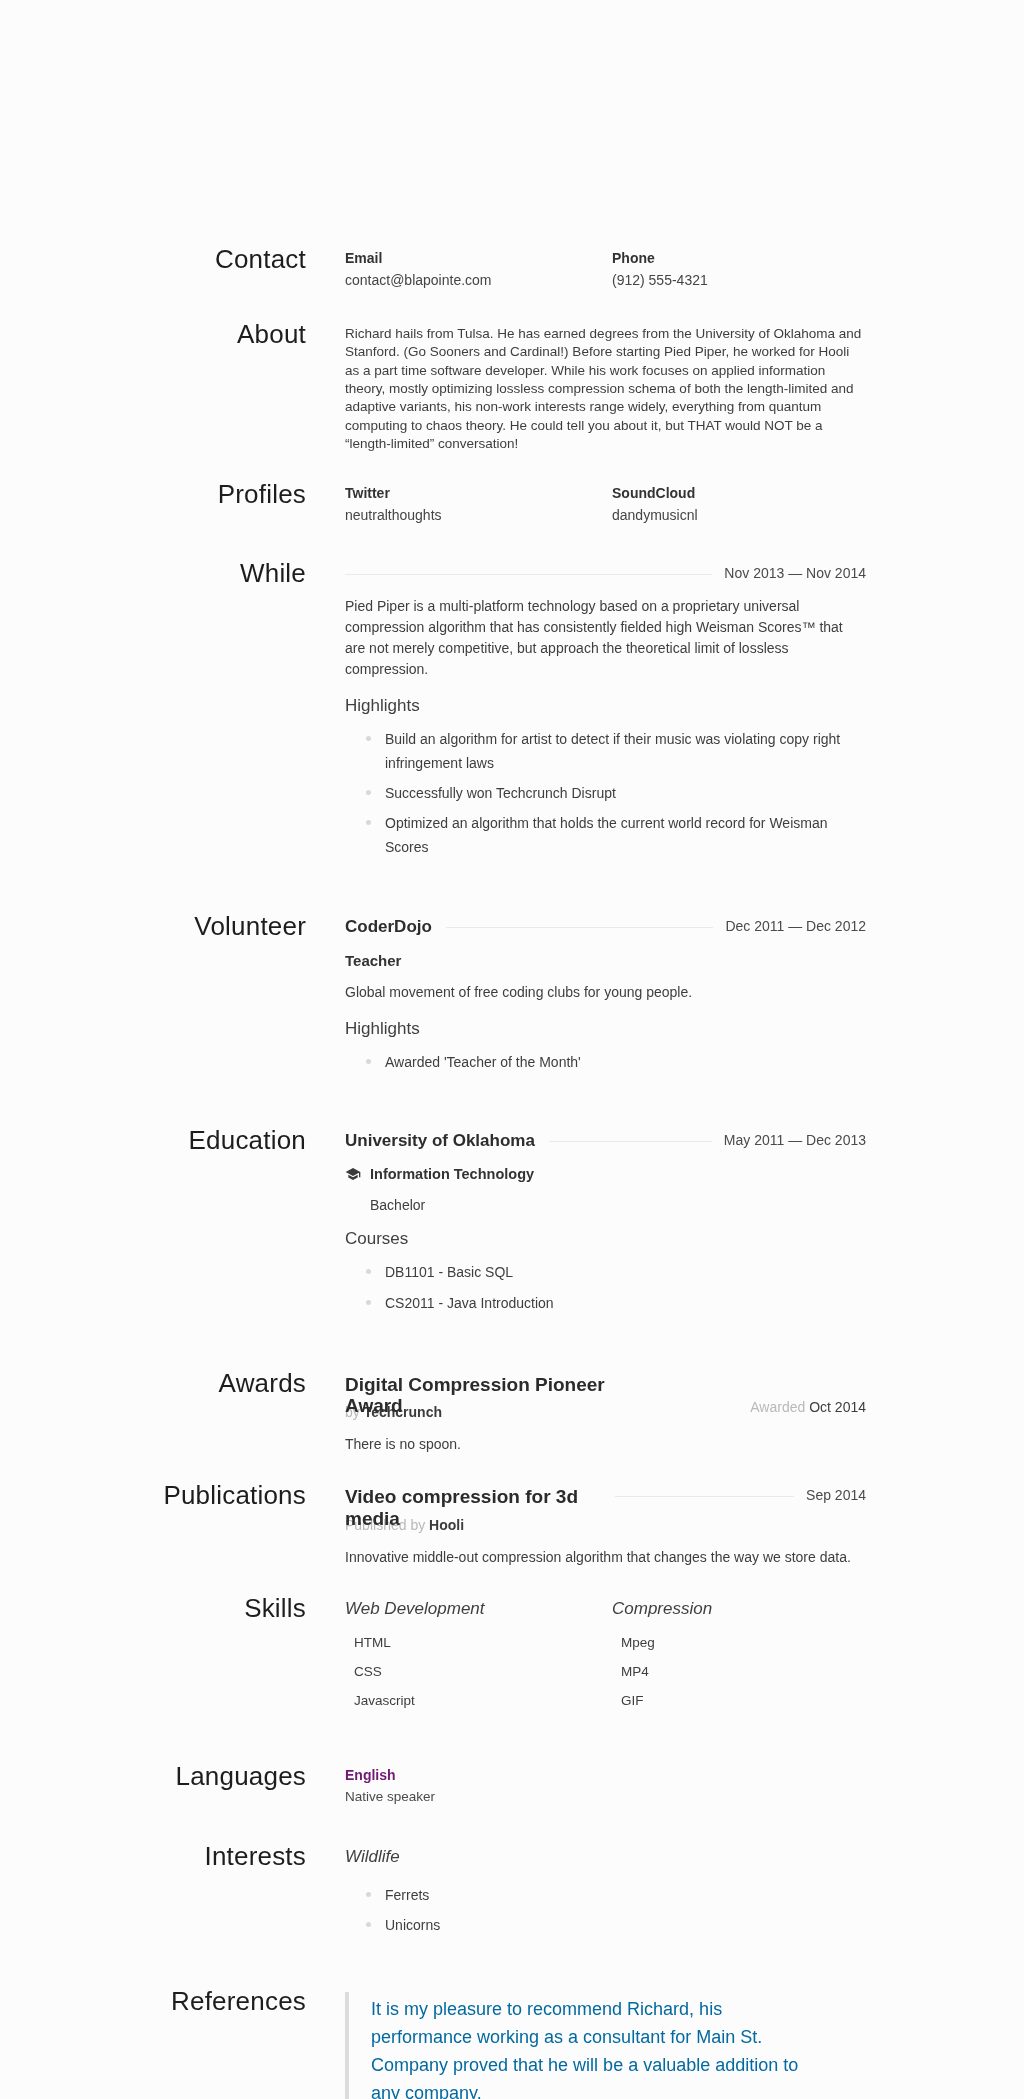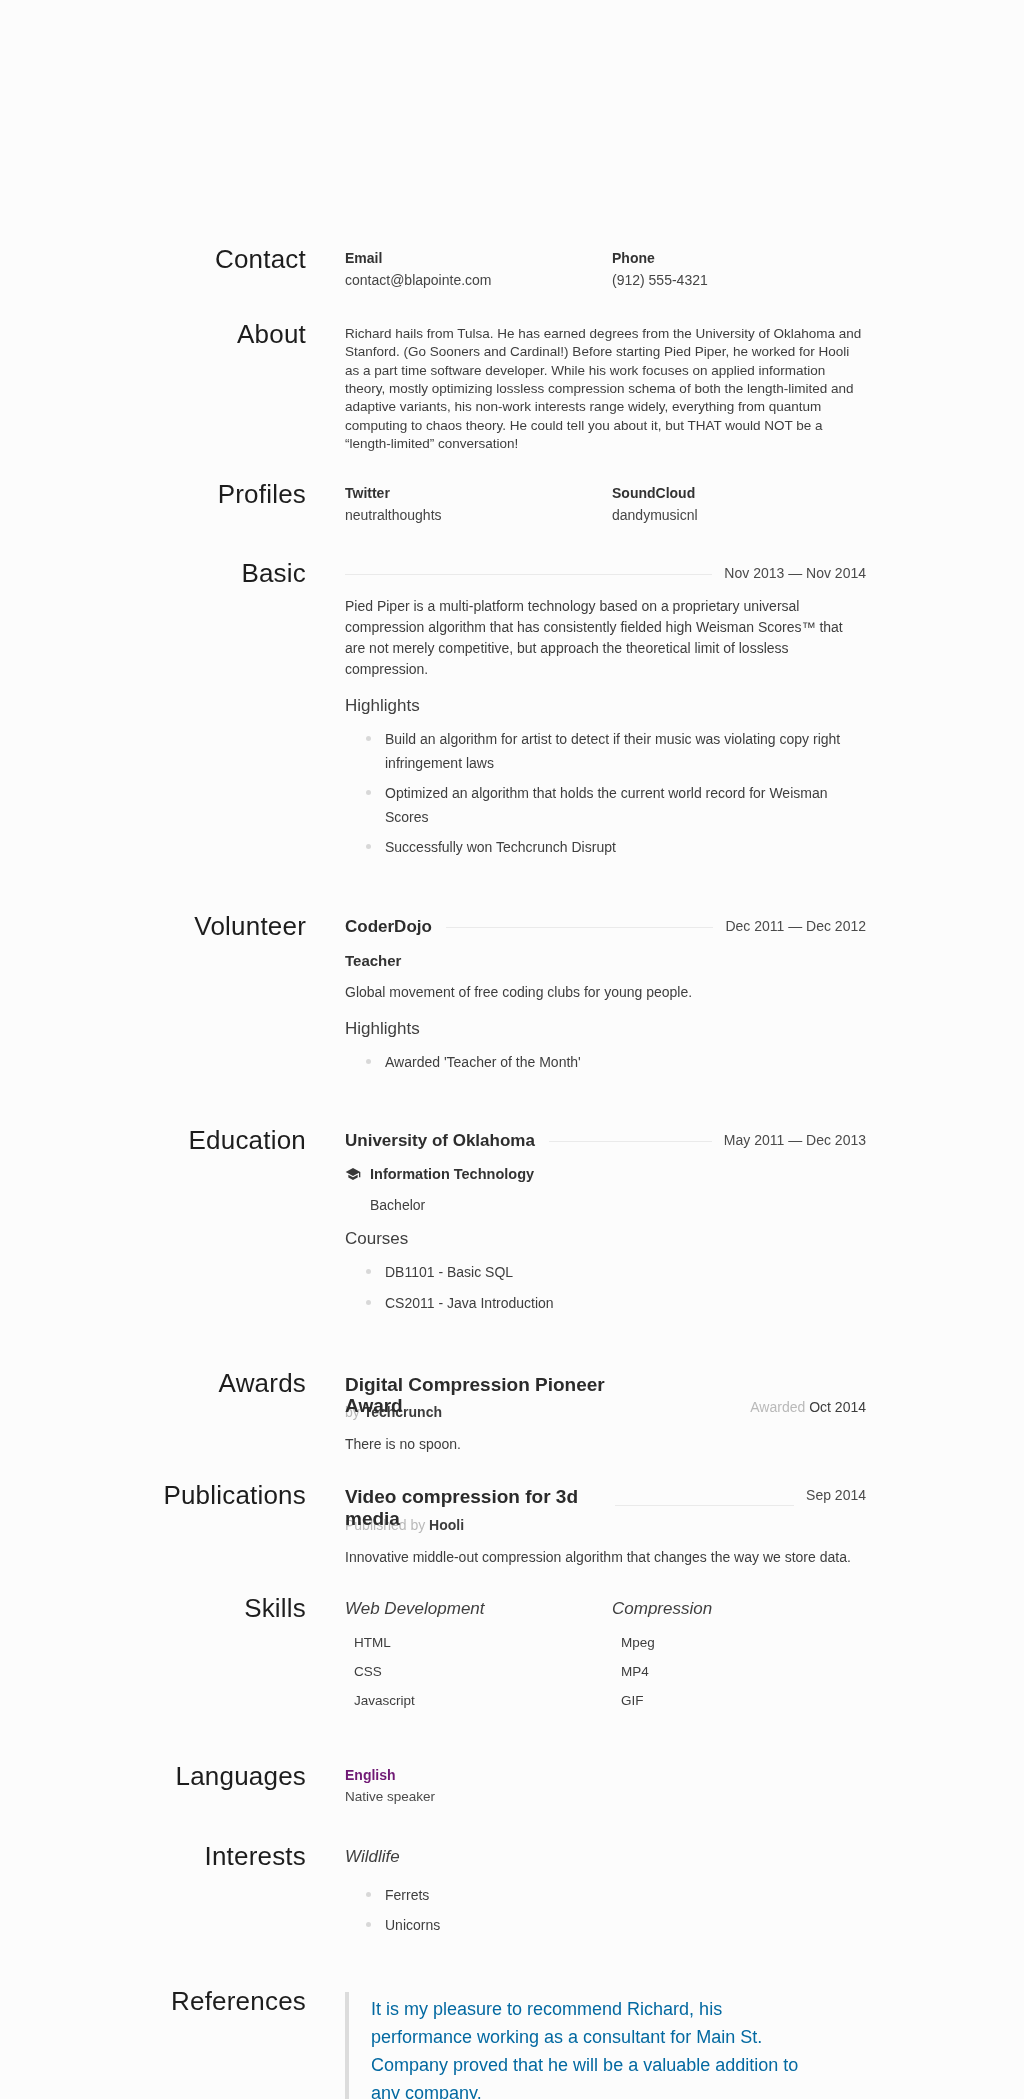--- a/index.html
+++ b/index.html
@@ -88,21 +88,21 @@
   .awards-left { width: 300px; }
   .pub-left { width: 270px; }
   .ov-title {
     font-size: 19px; font-weight: 700; color: #2b2b2b;
     line-height: 1.12; position: relative; z-index: 1;
   }
   .ov-byline { margin-top: -13px; font-size: 14px; line-height: 1.3; }
   .byline-label { color: #b9b9b9; }
   .byline-name { font-weight: 700; color: #3c3c3c; }
   .ov-right { flex: 1; display: flex; flex-direction: column; min-width: 0; }
-  .ov-right-row { flex: 1; display: flex; align-items: flex-end; min-width: 0; }
+  .ov-right-row { flex: 1; display: flex; align-items: flex-start; min-width: 0; }
   .ov-date { margin-top: 15px; text-align: right; font-size: 14px; color: #3d3d3d; white-space: nowrap; }
   .muted { color: #b9b9b9; }
 
   .skill-group-name { font-size: 17px; color: #3f3f3f; margin-bottom: 16px; font-style: italic; }
   ul.plain-list { list-style: none; margin: 0; padding: 0 0 0 9px; }
   ul.plain-list li { font-size: 13.5px; color: #3e3e3e; margin-bottom: 14px; }
 
   .lang-name { font-weight: 700; font-size: 14px; color: #701a75; margin-bottom: 6px; }
   .lang-fluency { font-size: 13.5px; color: #4a4a4a; }
 
@@ -150,32 +150,32 @@
         </div>
         <div>
           <div class="field-label">SoundCloud</div>
           <div class="field-value">dandymusicnl</div>
         </div>
       </div>
     </div>
   </div>
 
   <div class="section mb-work">
-    <div class="section-heading">Basic</div>
+    <div class="section-heading">While</div>
     <div class="section-body">
       <div class="entry-head">
         <div class="head-line"></div>
         <div class="entry-date">Nov 2013 — Nov 2014</div>
       </div>
       <div class="summary">Pied Piper is a multi-platform technology based on a proprietary universal compression algorithm that has consistently fielded high Weisman Scores™ that are not merely competitive, but approach the theoretical limit of lossless compression.</div>
       <div class="sub-h">Highlights</div>
       <ul class="dot-list">
         <li><span>Build an algorithm for artist to detect if their music was violating copy right infringement laws</span></li>
+        <li><span>Successfully won Techcrunch Disrupt</span></li>
         <li><span>Optimized an algorithm that holds the current world record for Weisman Scores</span></li>
-        <li><span>Successfully won Techcrunch Disrupt</span></li>
       </ul>
     </div>
   </div>
 
   <div class="section mb-volunteer">
     <div class="section-heading">Volunteer</div>
     <div class="section-body">
       <div class="entry-head">
         <div class="entry-name">CoderDojo</div>
         <div class="head-line"></div>

